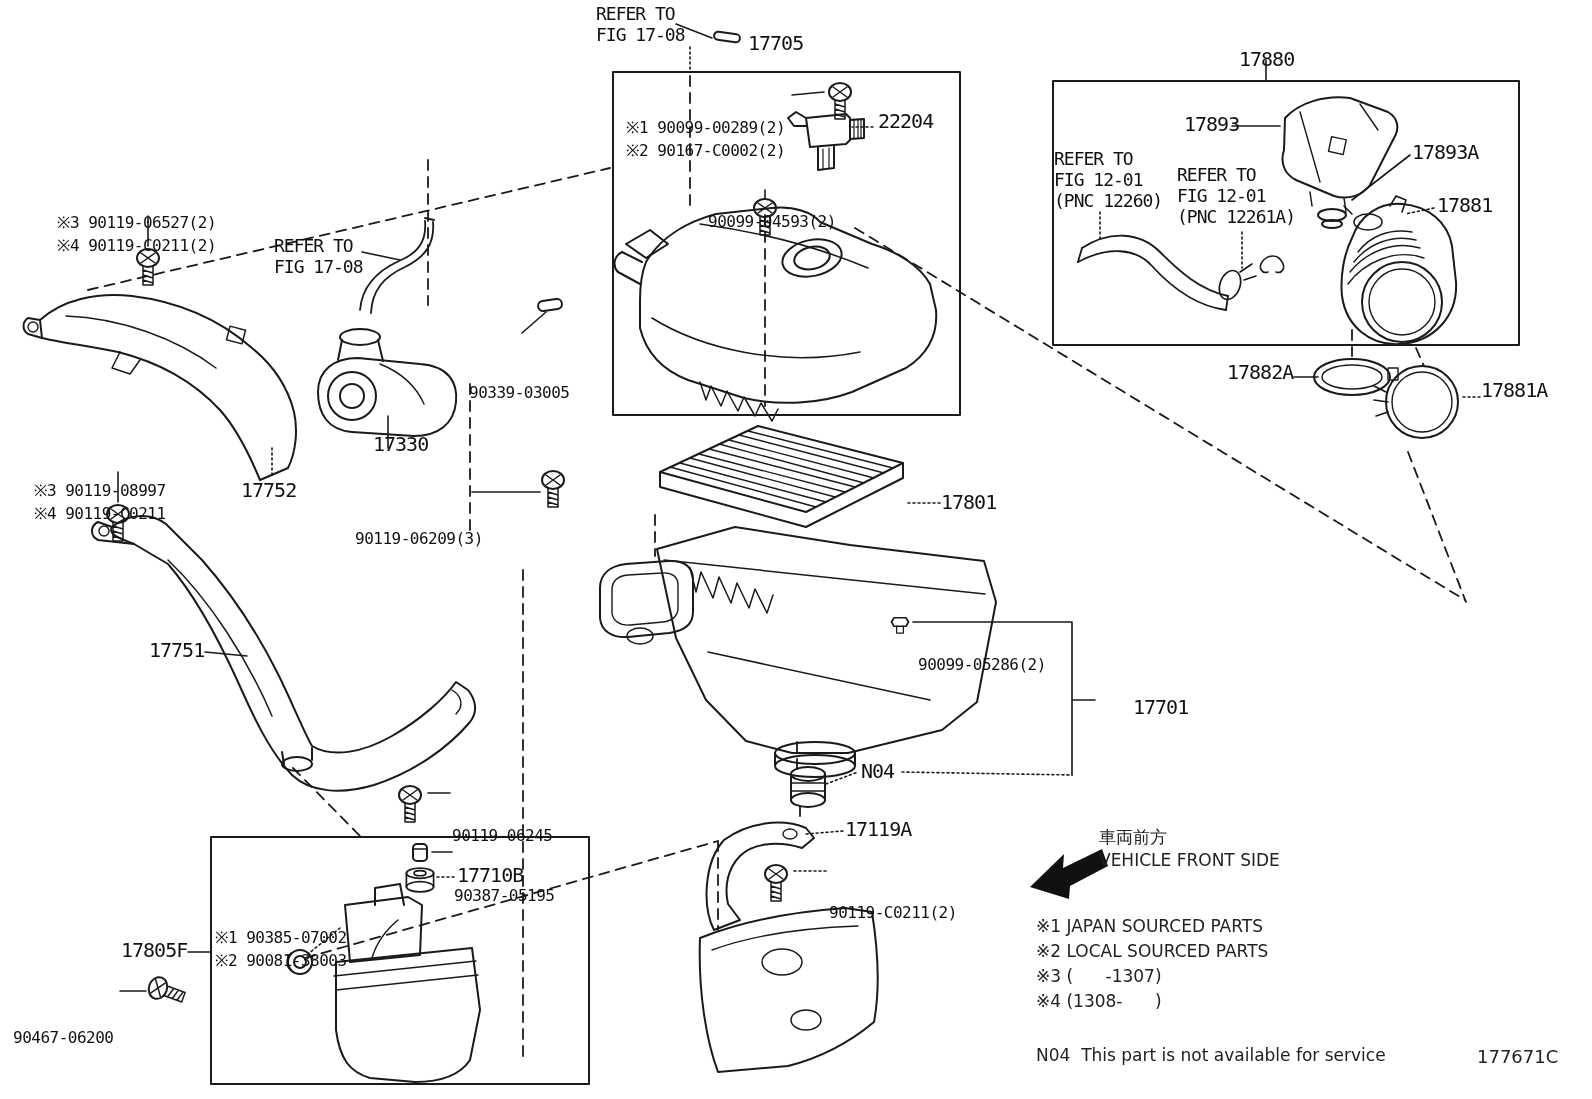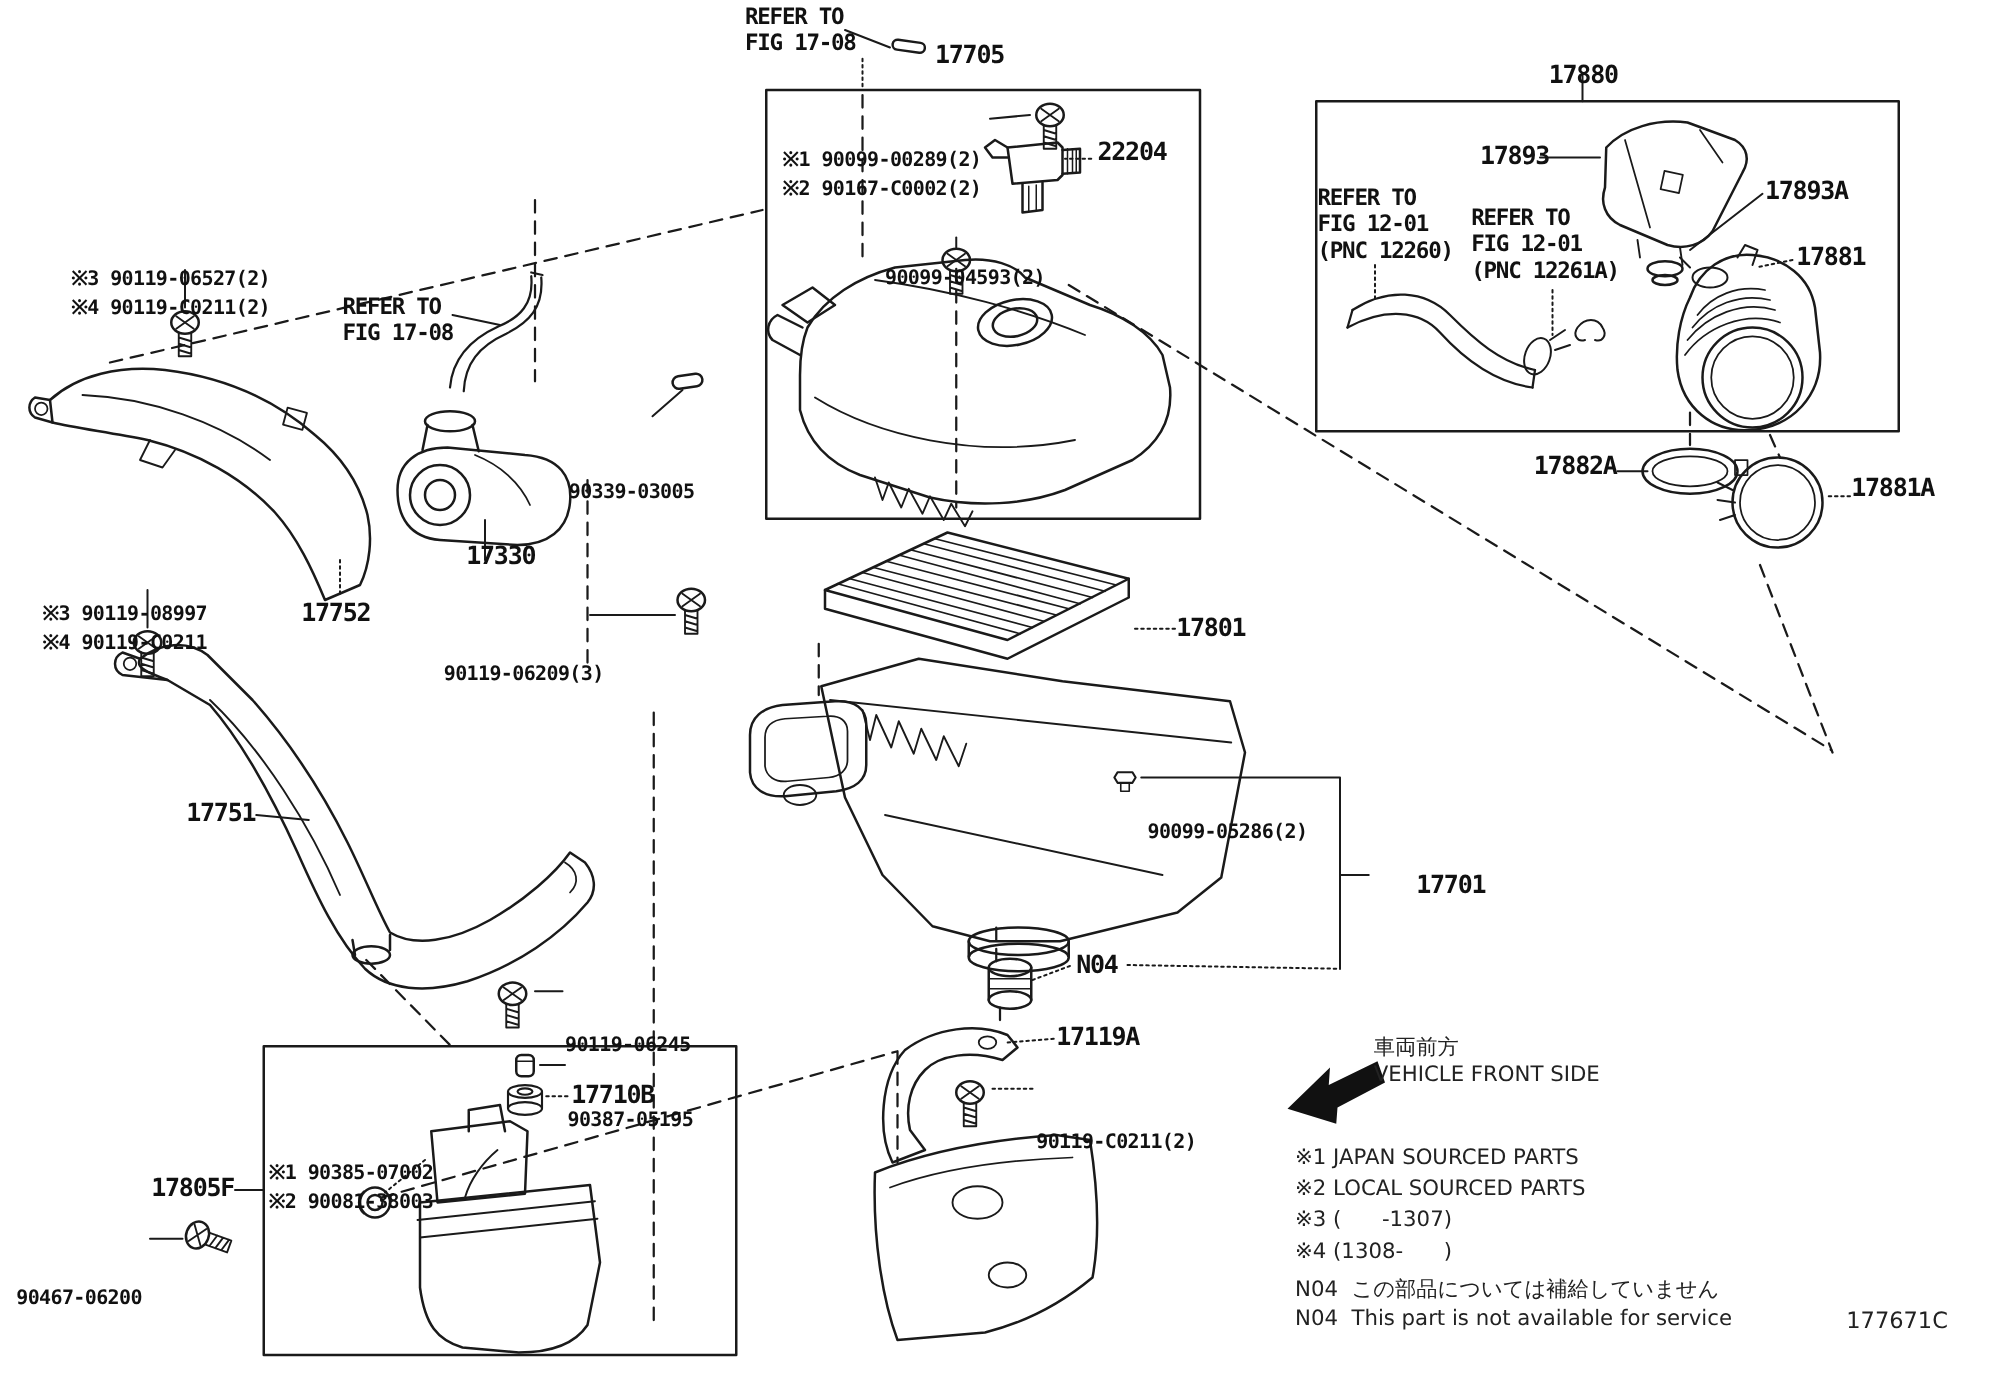--- a/index.html
+++ b/index.html
@@ -1,19 +1,19 @@
 <!DOCTYPE html>
 <html><head>
 <meta charset="utf-8">
 <style>
   html,body{margin:0;padding:0;background:#fff;}
   #stage{position:relative;width:1592px;height:1099px;background:#fff;overflow:hidden;
          font-family:"DejaVu Sans Mono", monospace;color:#111;}
   svg{position:absolute;left:0;top:0;}
-  .lbl{position:absolute;font-family:"DejaVu Sans Mono",monospace;font-weight:bold;
+  .lbl{position:absolute;font-family:"DejaVu Sans Mono",monospace;font-weight:normal;
        white-space:pre-line;line-height:1.18;color:#111;letter-spacing:-1px;}
   .big{font-size:20px;}
   .med{font-size:18px;}
   .small{font-size:16px;letter-spacing:-0.5px;margin-top:45px;}
   .legend-text{position:absolute;font-family:"DejaVu Sans",sans-serif;font-weight:normal;
        font-size:17px;color:#222;white-space:pre;letter-spacing:0;}
   .doc-code{position:absolute;font-family:"DejaVu Sans",sans-serif;font-size:18px;color:#222;text-align:right;}
 </style>
 </head>
 <body>
@@ -259,21 +259,21 @@
   <path d="M1030,887 L1064,854 L1063,868 L1102,849 L1108,866 L1070,886 L1069,899 Z" fill="#111" stroke="none"></path>
 </svg>
 
   <div class="lbl med" style="left:596px;top:3px">REFER TO
 FIG 17-08</div>
   <div class="lbl big" style="left:748px;top:32px">17705</div>
   <div class="lbl small" style="left:626px;top:74px">※1 90099-00289(2)</div>
   <div class="lbl small" style="left:626px;top:97px">※2 90167-C0002(2)</div>
   <div class="lbl big" style="left:878px;top:110px">22204</div>
   <div class="lbl small" style="left:708px;top:168px">90099-04593(2)</div>
-  <div class="lbl small" style="left:455px;top:339px">90339-03005</div>
+  <div class="lbl small" style="left:469px;top:339px">90339-03005</div>
   <div class="lbl med" style="left:274px;top:235px">REFER TO
 FIG 17-08</div>
   <div class="lbl small" style="left:57px;top:169px">※3 90119-06527(2)</div>
   <div class="lbl small" style="left:57px;top:192px">※4 90119-C0211(2)</div>
   <div class="lbl small" style="left:34px;top:437px">※3 90119-08997</div>
   <div class="lbl small" style="left:34px;top:460px">※4 90119-C0211</div>
   <div class="lbl big" style="left:241px;top:479px">17752</div>
   <div class="lbl big" style="left:373px;top:433px">17330</div>
   <div class="lbl small" style="left:355px;top:485px">90119-06209(3)</div>
   <div class="lbl big" style="left:941px;top:491px">17801</div>
@@ -302,16 +302,15 @@
 (PNC 12261A)</div>
   <div class="lbl big" style="left:1227px;top:361px">17882A</div>
   <div class="lbl big" style="left:1481px;top:379px">17881A</div>
 
   <div class="legend-text" style="left:1099px;top:826px">車両前方</div>
   <div class="legend-text" style="left:1099px;top:850px">VEHICLE FRONT SIDE</div>
   <div class="legend-text" style="left:1036px;top:916px">※1 JAPAN SOURCED PARTS</div>
   <div class="legend-text" style="left:1036px;top:941px">※2 LOCAL SOURCED PARTS</div>
   <div class="legend-text" style="left:1036px;top:966px">※3 (      -1307)</div>
   <div class="legend-text" style="left:1036px;top:991px">※4 (1308-      )</div>
-  <div class="legend-text" style="left:1036px;top:1020px">N04  この部品については補給していません</div>
   <div class="legend-text" style="left:1036px;top:1045px">N04  This part is not available for service</div>
   <div class="doc-code" style="left:1477px;top:1046px">177671C</div>
 </div>
 
 </body></html>

